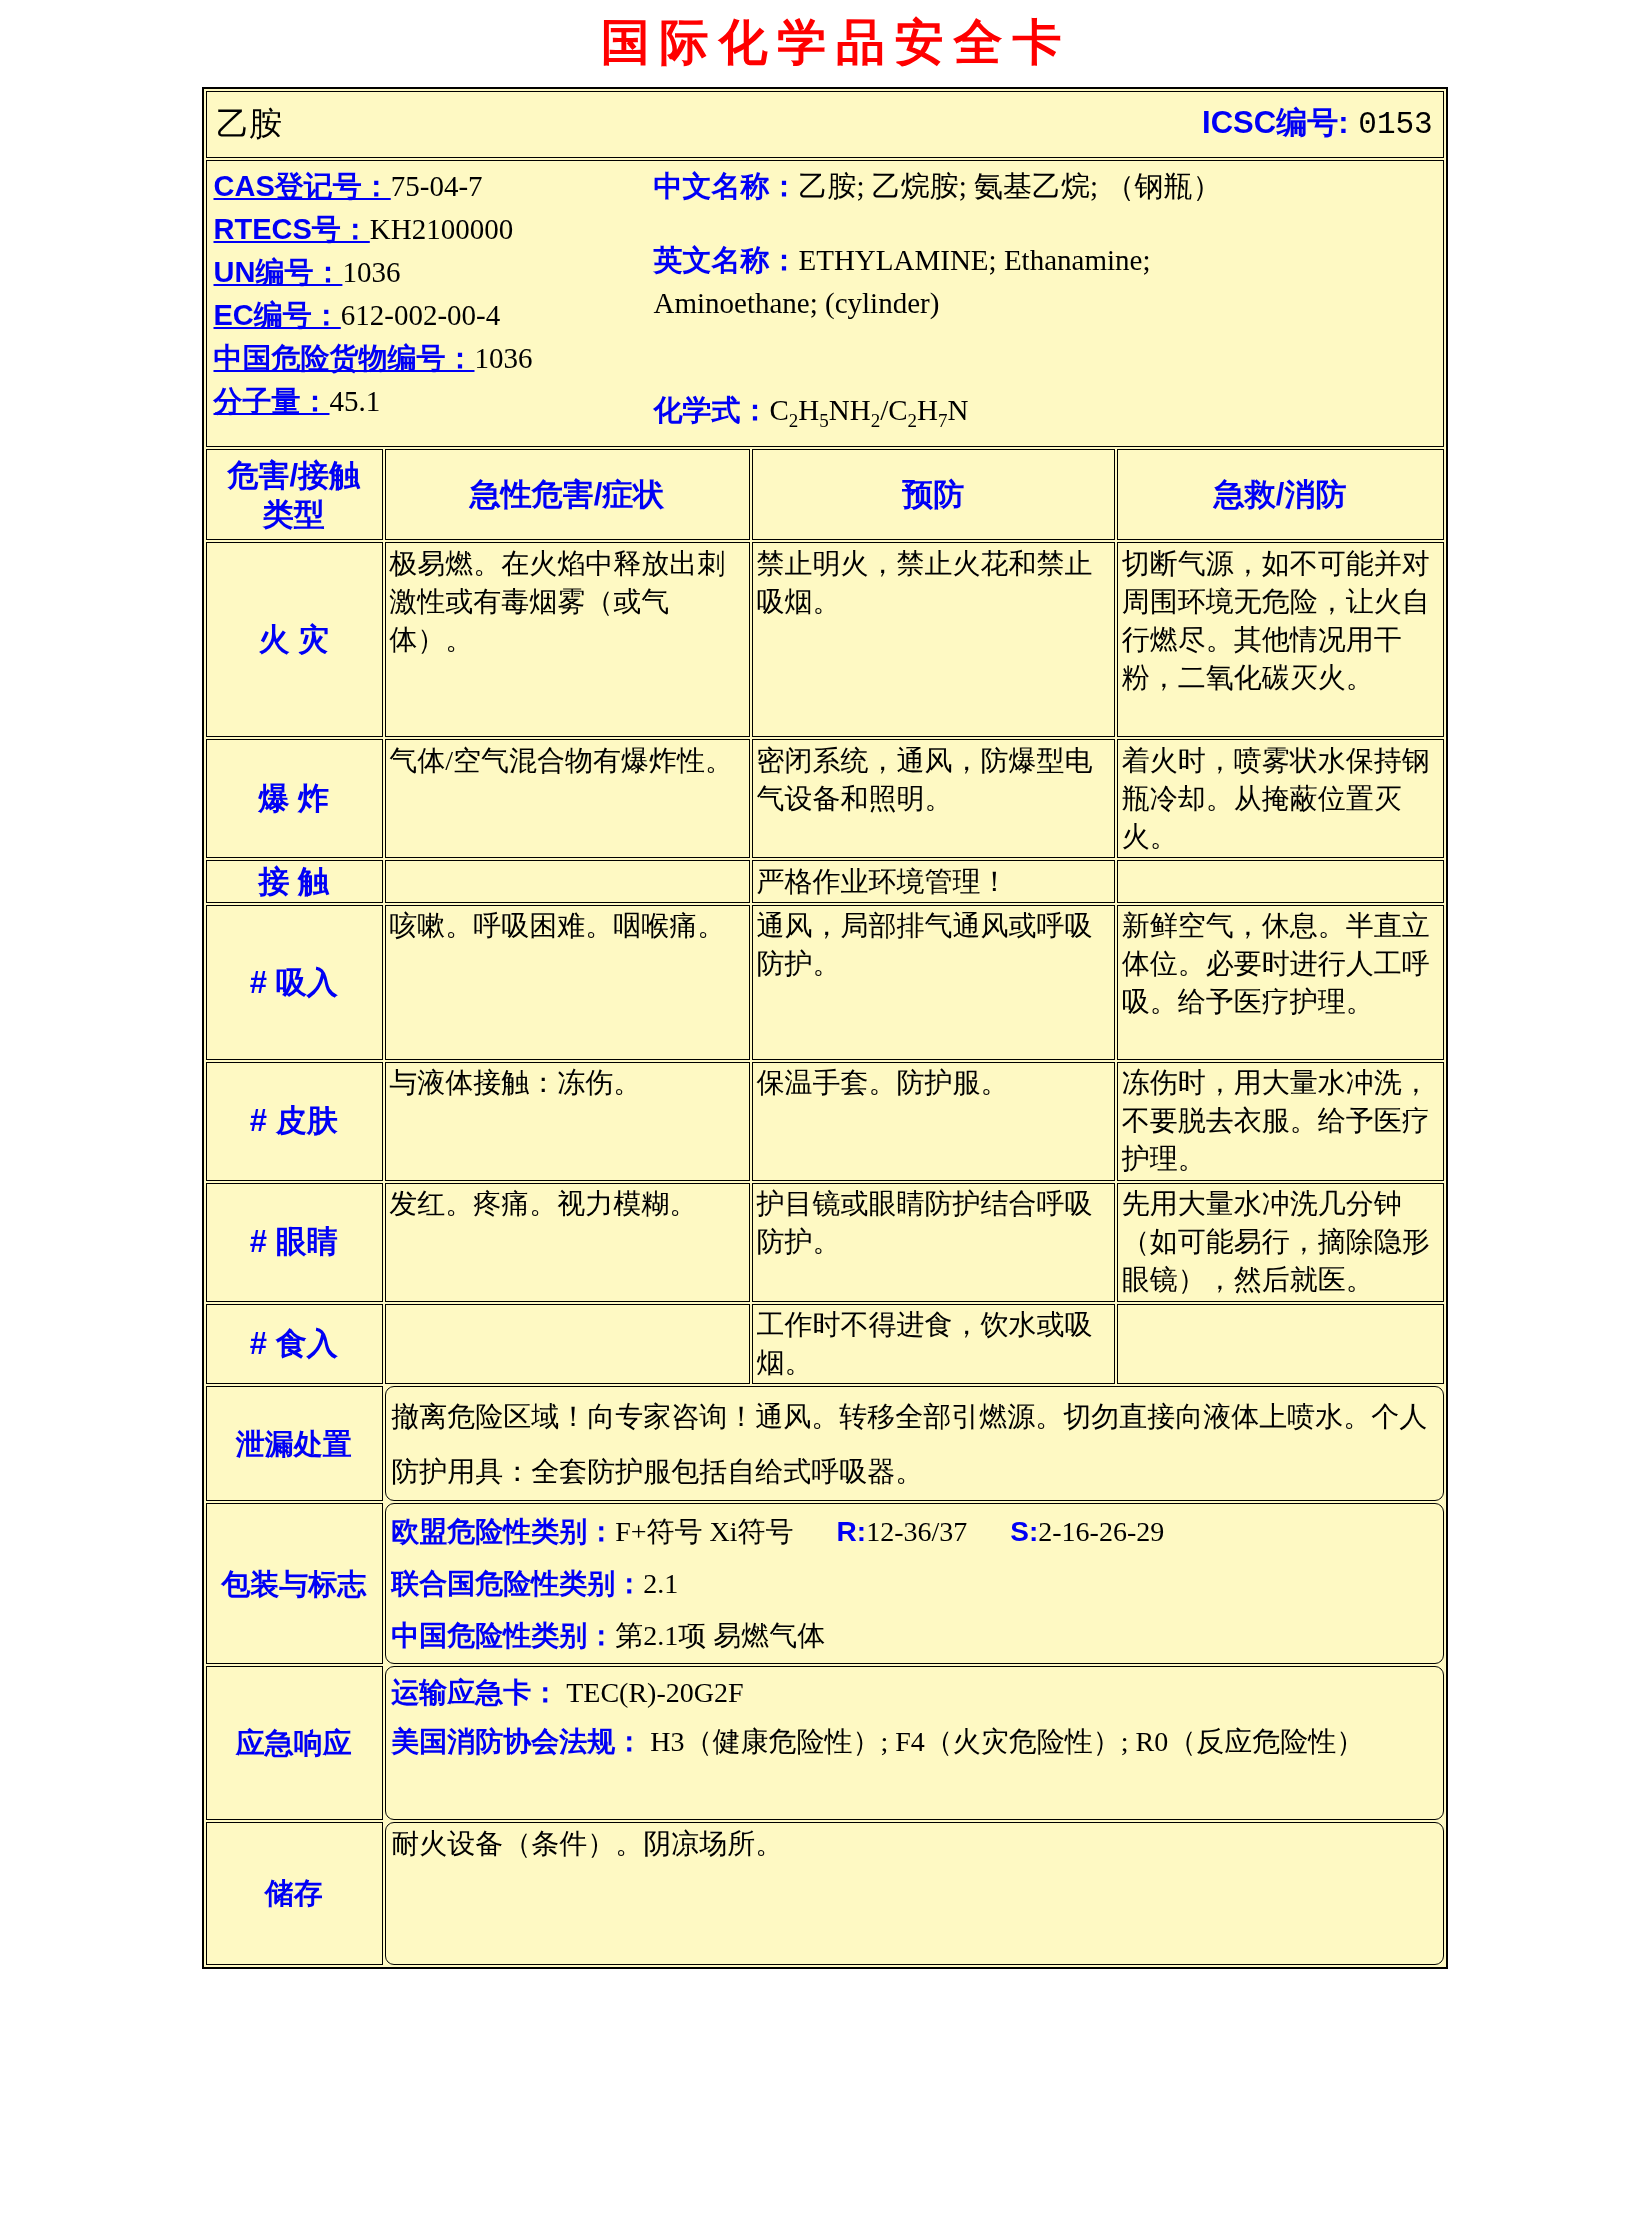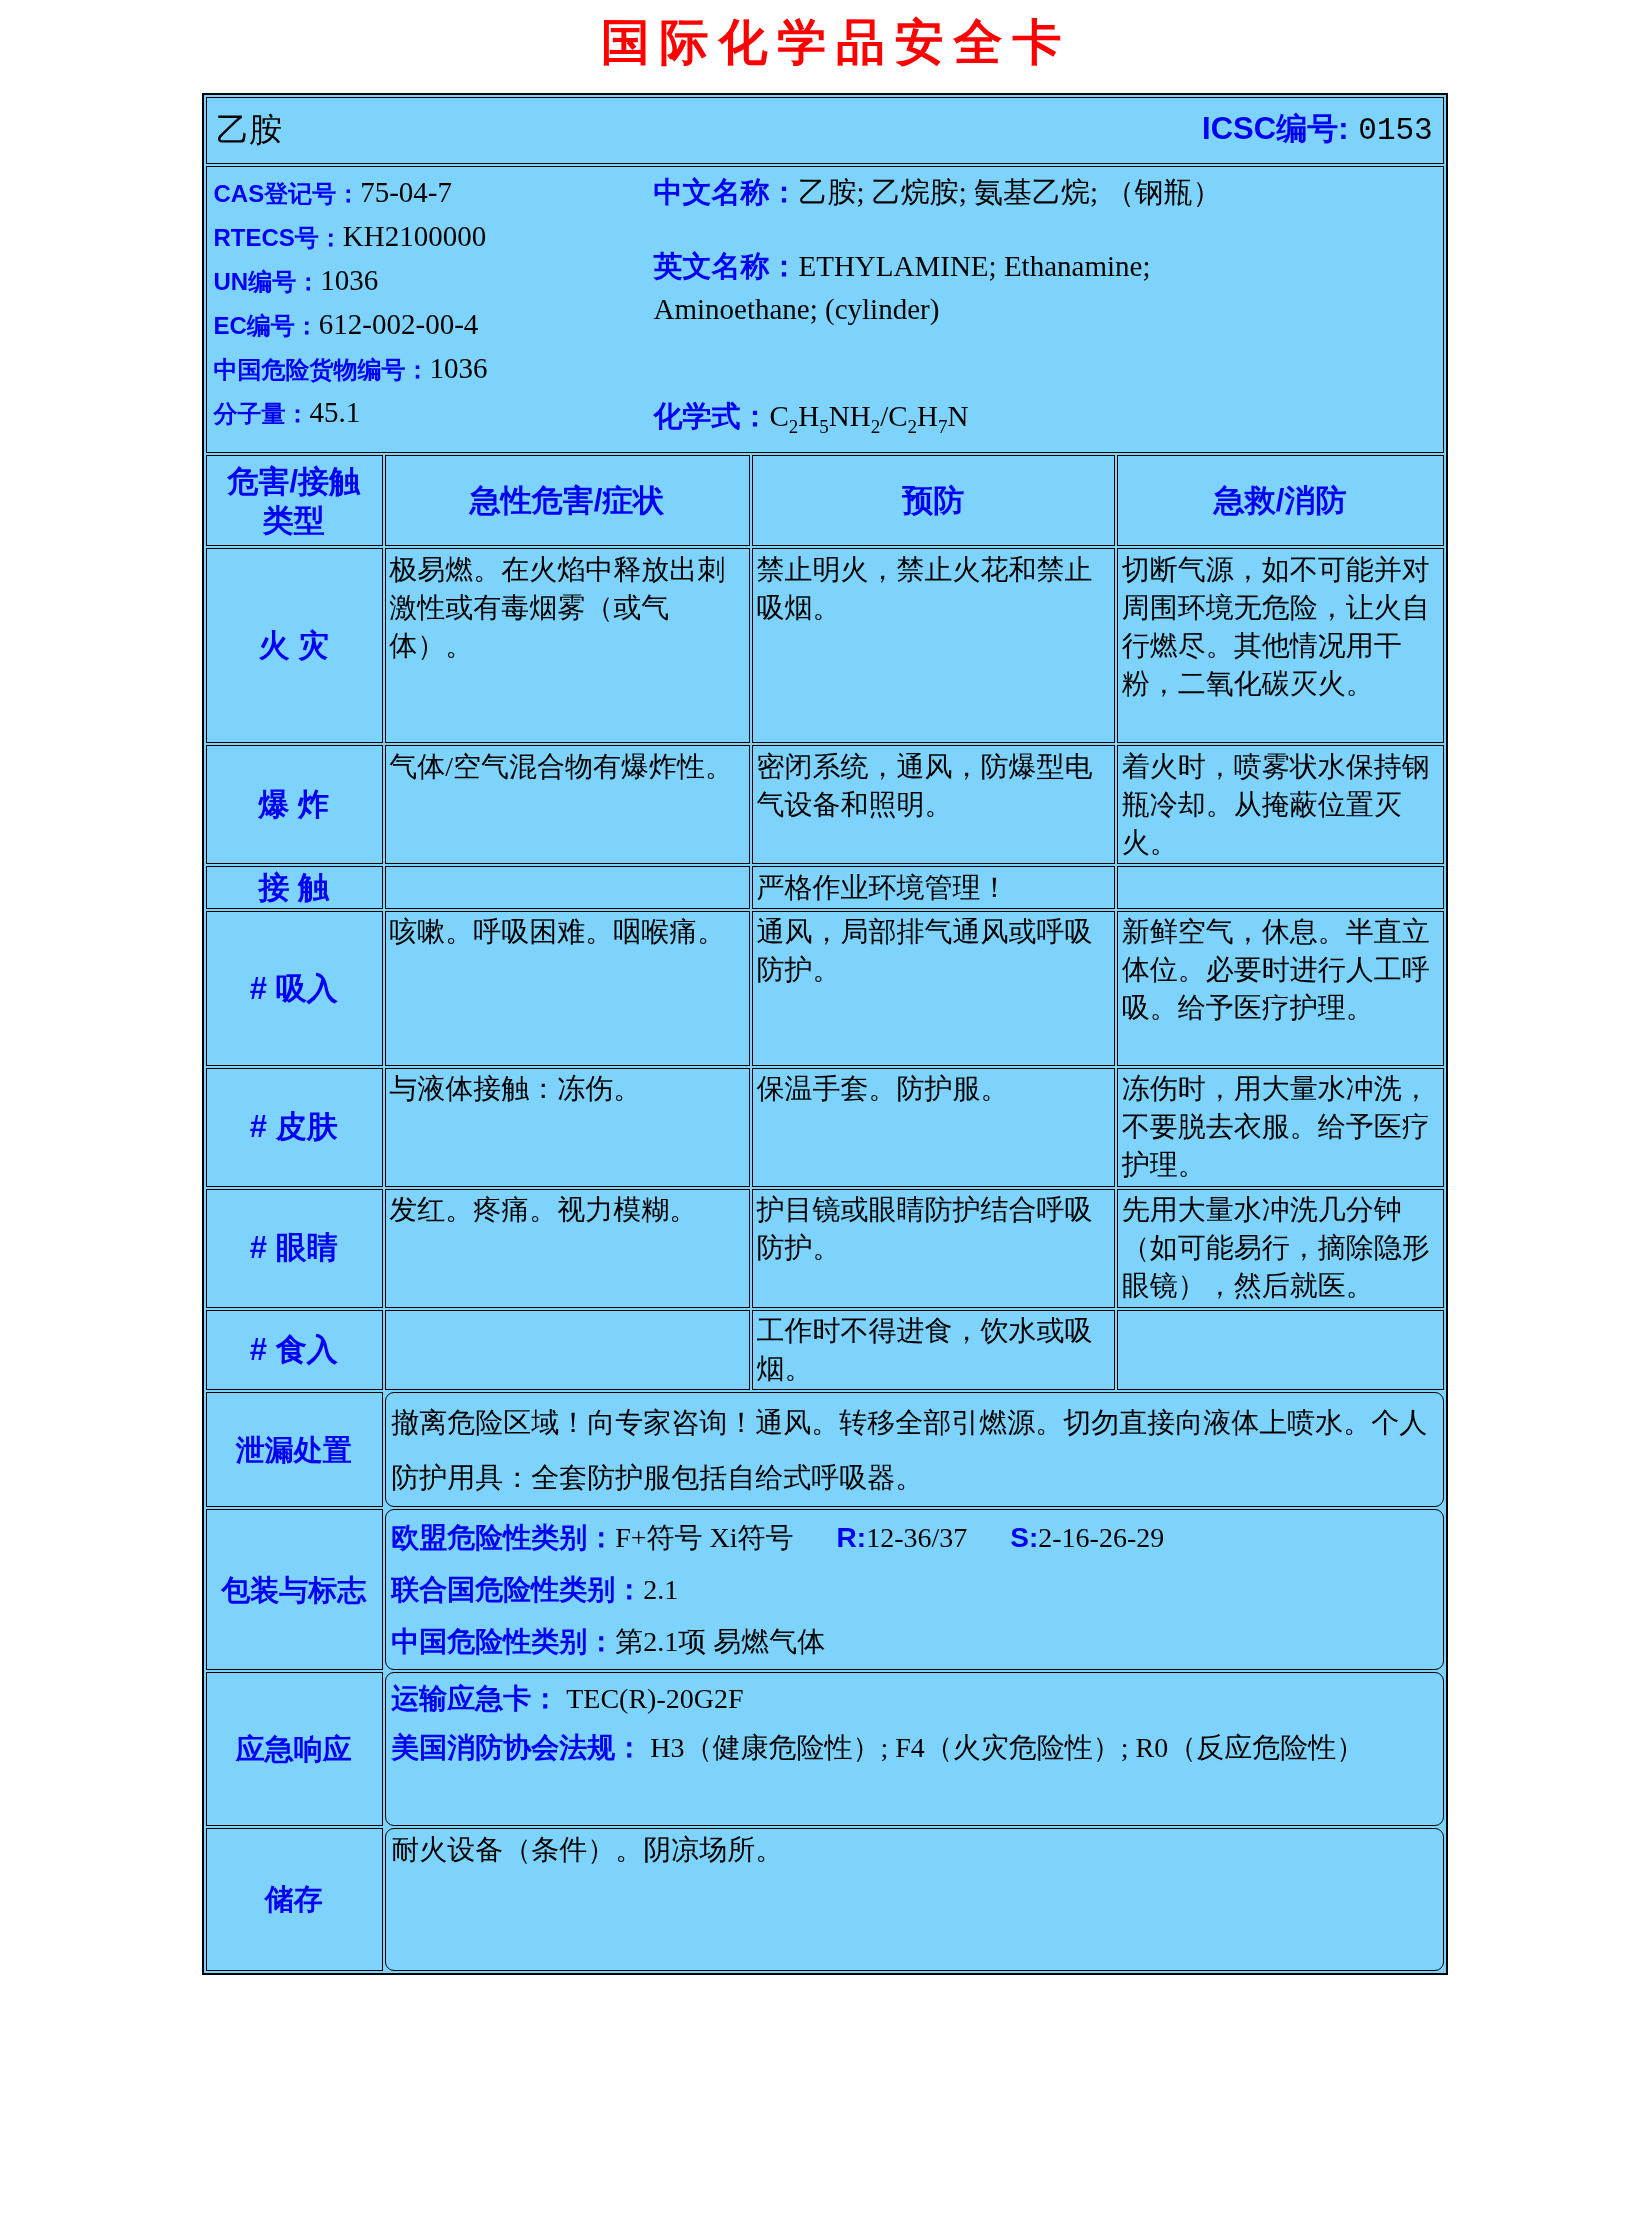--- a/index.html
+++ b/index.html
@@ -20,26 +20,26 @@
     text-align: center;
     color: #ff0000;
     font-family: "Liberation Sans", sans-serif;
     font-weight: bold;
     font-size: 49px;
     letter-spacing: 9.8px;
     padding-left: 23px;
   }
   table.card {
     width: 1246px;
-    margin: 17px auto 0 auto;
+    margin: 11px auto 0 auto;
     border: 2.8px solid #000000;
     border-collapse: separate;
     border-spacing: 2.1px;
     table-layout: fixed;
-    background: #7dd3fc;
+    background: #fef9c3;
   }
   col.c1 { width: 176px; }
   col.c2 { width: 363px; }
   col.c3 { width: 361px; }
   col.c4 { width: 324px; }
   td {
     border: 1.4px solid #000000;
     vertical-align: top;
     padding: 1.4px 4.2px 1.4px 3.5px;
     font-family: "Liberation Serif", serif;
@@ -62,21 +62,21 @@
   .head-flex { display: flex; justify-content: space-between; align-items: center; }
   .substance { font-size: 33px; }
   .icsc { font-size: 31px; }
   .icsc .val { margin-left: 9.8px; font-family: Liberation Mono, monospace; font-weight: normal; color: #000; }
   
   td.info-cell { padding: 4.2px 7px; }
   .info-flex { display: flex; }
   .info-left { width: 440px; flex: 0 0 auto; }
   .info-right { flex: 1 1 auto; }
   .id-line { line-height: 43px; font-size: 29px; white-space: nowrap; }
-  .id-line .lab { font-size: 24px; }
+  .id-line .lab { font-size: 29px; text-decoration: underline; }
   .name-line { line-height: 43px; font-size: 29px; }
   .en-block { margin-top: 31.5px; }
   .formula-block { margin-top: 64px; }
   .pre { white-space: pre-line; }
   sub { font-size: 19px; }
   
   td.th {
     vertical-align: middle;
     text-align: center;
     font-size: 31px;

